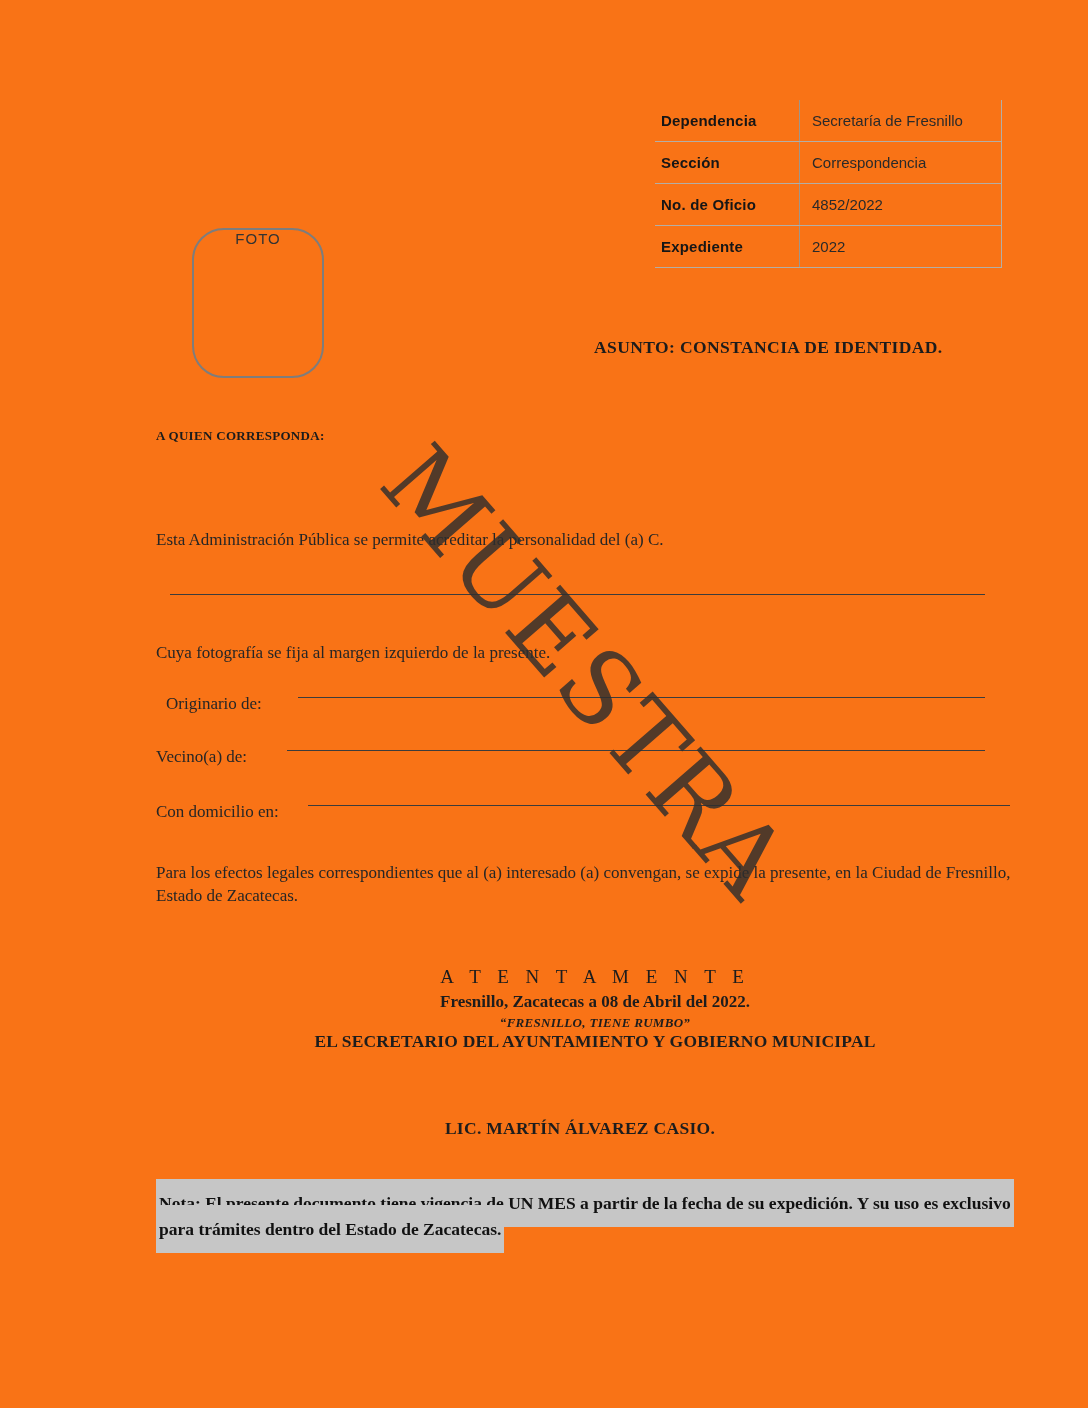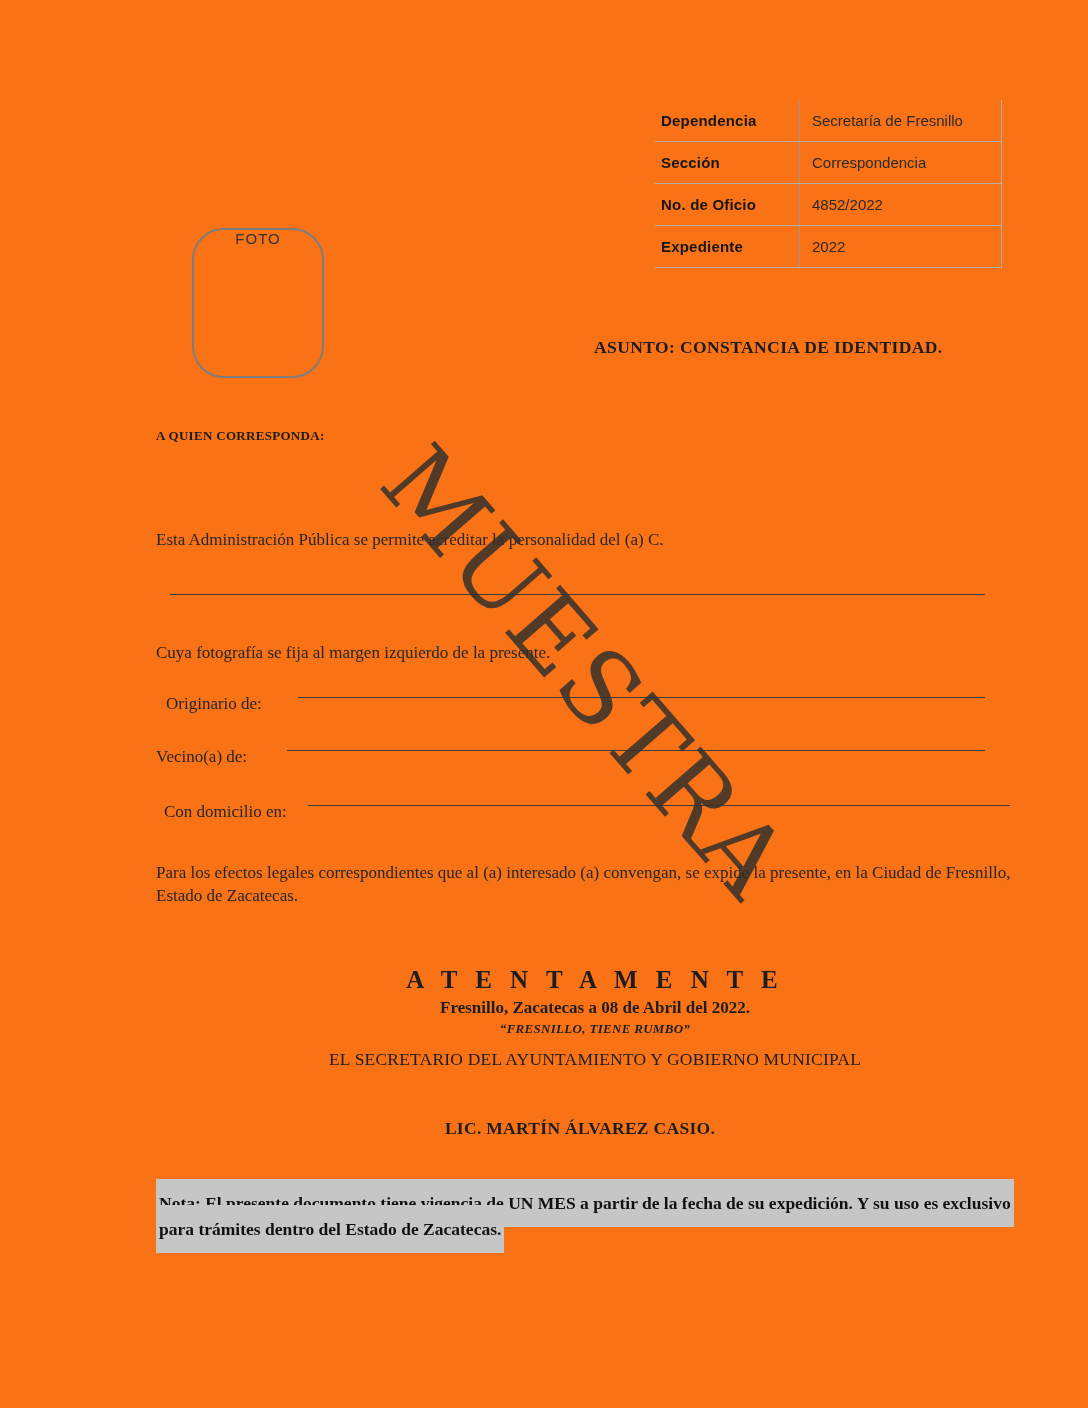--- a/index.html
+++ b/index.html
@@ -54,32 +54,32 @@
   .body-text{position:absolute;font-size:17px;color:#262626;}
   .intro{left:156px;top:530px;width:720px;}
   .photo-note{left:156px;top:643px;width:720px;}
   .blank{position:absolute;border-bottom:1.6px solid #3c3c3c;}
   .blank-1{left:170px;top:594px;width:815px;}
   .field-label{position:absolute;font-size:17px;color:#262626;text-align:center;}
   .lbl-originario{left:166px;top:694px;}
   .line-originario{left:298px;top:697px;width:687px;}
   .lbl-vecino{left:156px;top:747px;}
   .line-vecino{left:287px;top:750px;width:698px;}
-  .lbl-domicilio{left:164px;top:802px;}
+  .lbl-domicilio{left:156px;top:802px;}
   .line-domicilio{left:308px;top:805px;width:702px;}
   .closing{left:156px;top:862px;width:868px;line-height:1.35;}
   
   .sig-block{
     position:absolute;left:160px;top:966px;width:870px;
     text-align:center;color:#1d1d1d;
   }
-  .atentamente{font-weight:bold;font-size:25px;letter-spacing:6px;}
+  .atentamente{font-weight:normal;font-size:19px;letter-spacing:6px;}
   .date-line{font-weight:bold;font-size:17px;margin-top:4px;}
   .slogan{font-weight:bold;font-style:italic;font-size:13px;margin-top:3px;letter-spacing:.3px;}
-  .sec-title{font-weight:normal;font-size:17.5px;margin-top:12px;letter-spacing:.2px;}
+  .sec-title{font-weight:bold;font-size:17.5px;margin-top:0;letter-spacing:.2px;}
   .sig-name{
     position:absolute;left:160px;top:1118px;width:840px;
     text-align:center;font-weight:bold;font-size:17.5px;color:#1d1d1d;
     letter-spacing:.3px;
   }
   
   .note{
     position:absolute;left:156px;top:1190px;width:872px;
     font-weight:bold;font-size:17.5px;line-height:1.5;color:#111;
   }

